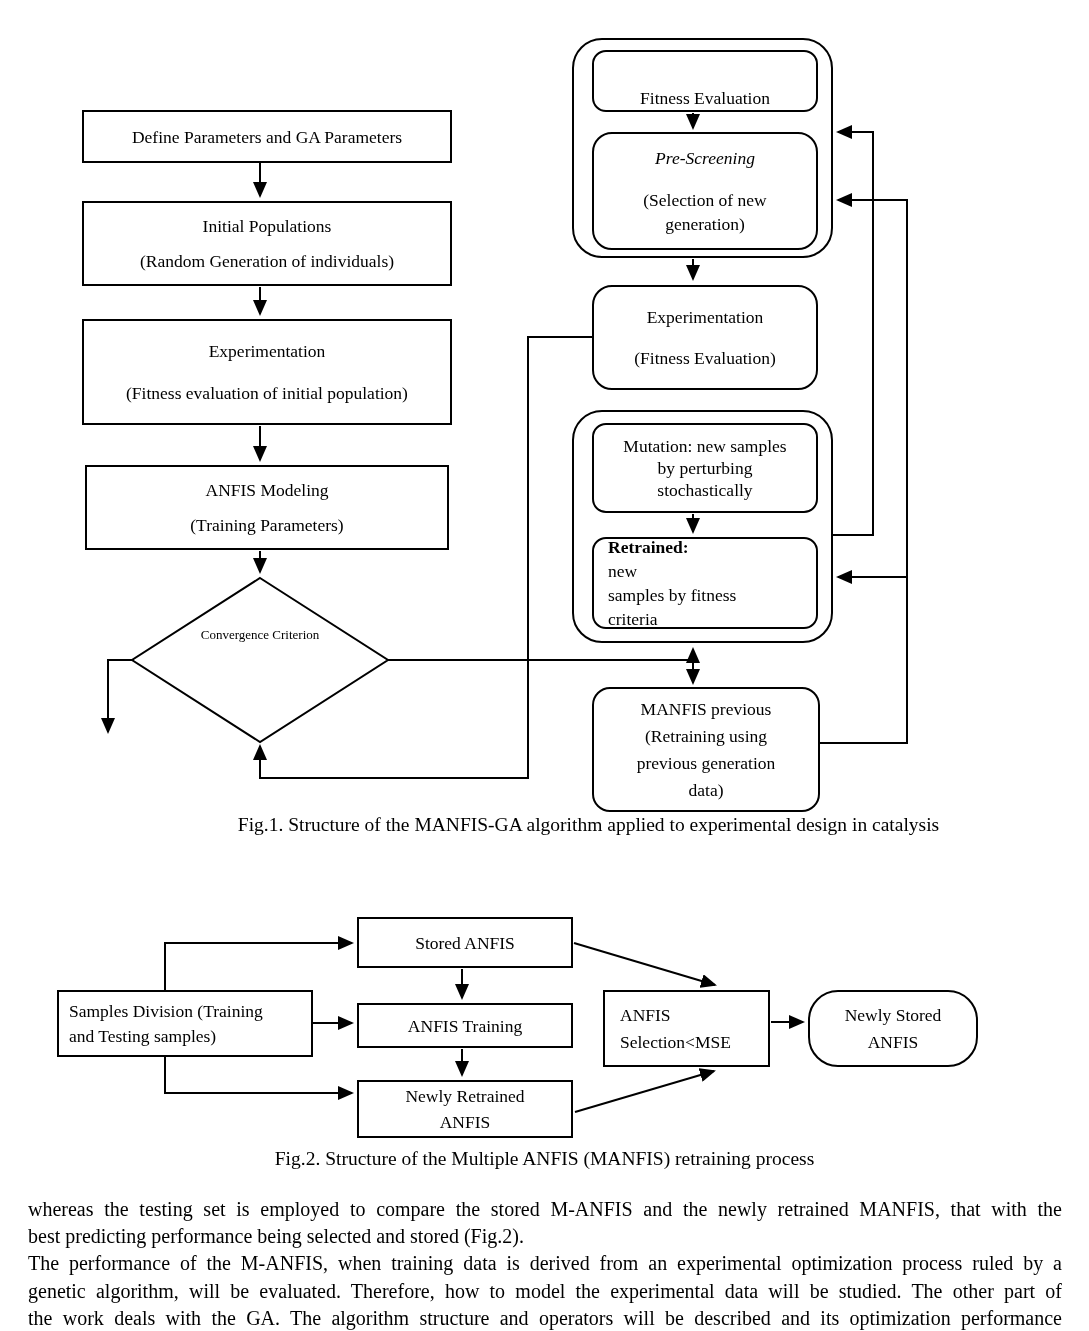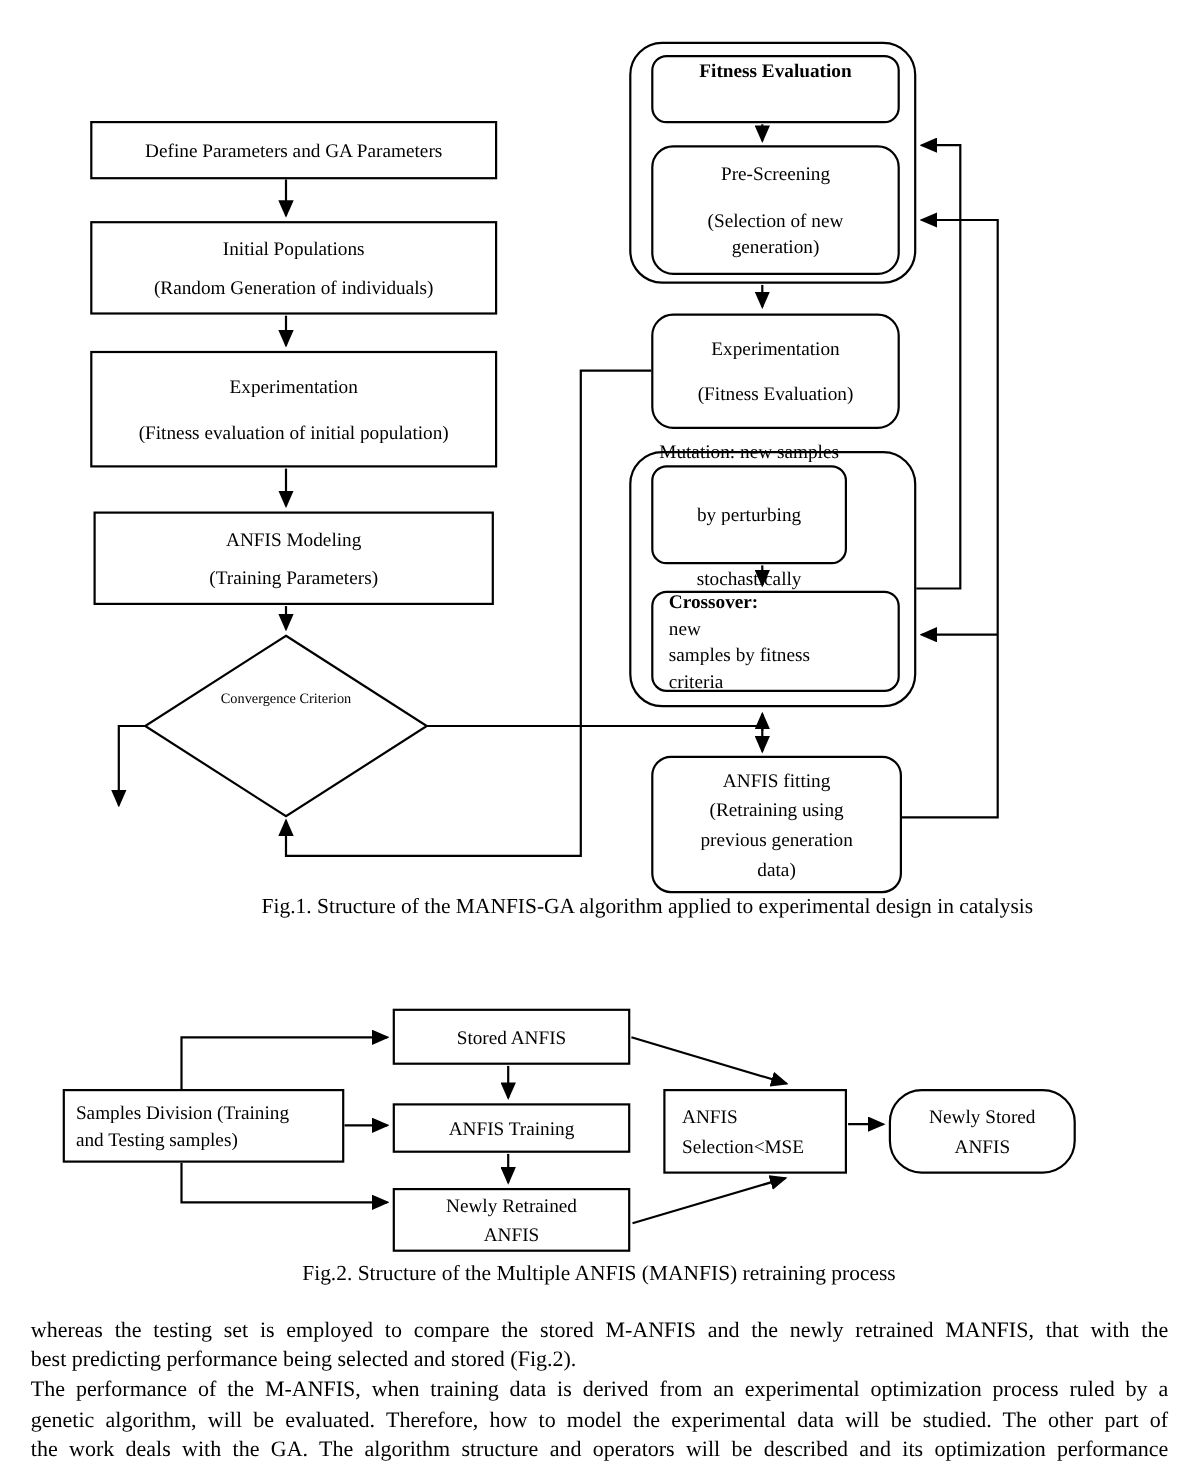--- a/index.html
+++ b/index.html
@@ -14,23 +14,23 @@
     text-align:center;font-size:17.5px;line-height:24px;z-index:1;
   }
   .node span{display:block;}
   .spread{justify-content:space-evenly;}
   .rounded-sm{border-radius:14px;}
   .rounded-md{border-radius:20px;}
   .container-round{
     position:absolute;box-sizing:border-box;border:2px solid #000;background:transparent;
     border-radius:30px;z-index:1;
   }
-  .top-align{justify-content:flex-start;font-weight:bold;}
+  .top-align{justify-content:flex-end;padding-top:10px;}
   .left-align{align-items:flex-start;text-align:left;}
-  .gap-below{margin-bottom:18px;}
+  .gap-below{margin-bottom:18px;font-style:italic;}
   .diamond-label{
     position:absolute;z-index:2;text-align:center;font-size:13px;line-height:26px;
   }
   .caption{
     position:absolute;left:0;width:1089px;text-align:center;font-size:19.5px;z-index:1;
   }
   .bodytext{
     position:absolute;left:28px;top:1196px;width:1034px;font-size:20px;
     line-height:27.2px;z-index:1;
   }
@@ -126,34 +126,34 @@
       <span>generation)</span>
     </div>
 
     <div class="node rounded-md spread" style="left:592px;top:285px;width:226px;height:105px;">
       <span>Experimentation</span>
       <span>(Fitness Evaluation)</span>
     </div>
 
     <div class="container-round" style="left:572px;top:410px;width:261px;height:233px;"></div>
 
-    <div class="node rounded-sm" style="left:592px;top:423px;width:178px;height:90px;line-height:22px;gap:36px;">
+    <div class="node rounded-sm" style="left:592px;top:423px;width:226px;height:90px;line-height:22px;">
       <span>Mutation: new samples</span>
       <span>by perturbing</span>
       <span>stochastically</span>
     </div>
 
     <div class="node rounded-sm left-align" style="left:592px;top:537px;width:226px;height:92px;padding-left:14px;">
-      <span><b class="b">Crossover:</b><span> new</span></span>
+      <span><b class="b">Retrained:</b><span> new</span></span>
       <span>samples by fitness</span>
       <span>criteria</span>
     </div>
 
     <div class="node" style="left:592px;top:687px;width:228px;height:125px;line-height:27px;border-radius:18px;">
-      <span>ANFIS fitting</span>
+      <span>MANFIS previous</span>
       <span>(Retraining using</span>
       <span>previous generation</span>
       <span>data)</span>
     </div>
 
     <div class="caption" style="top:814px;padding-left:44px;">Fig.1. Structure of the MANFIS-GA algorithm applied to experimental design in catalysis</div>
   </div>
 
   <div>
 

